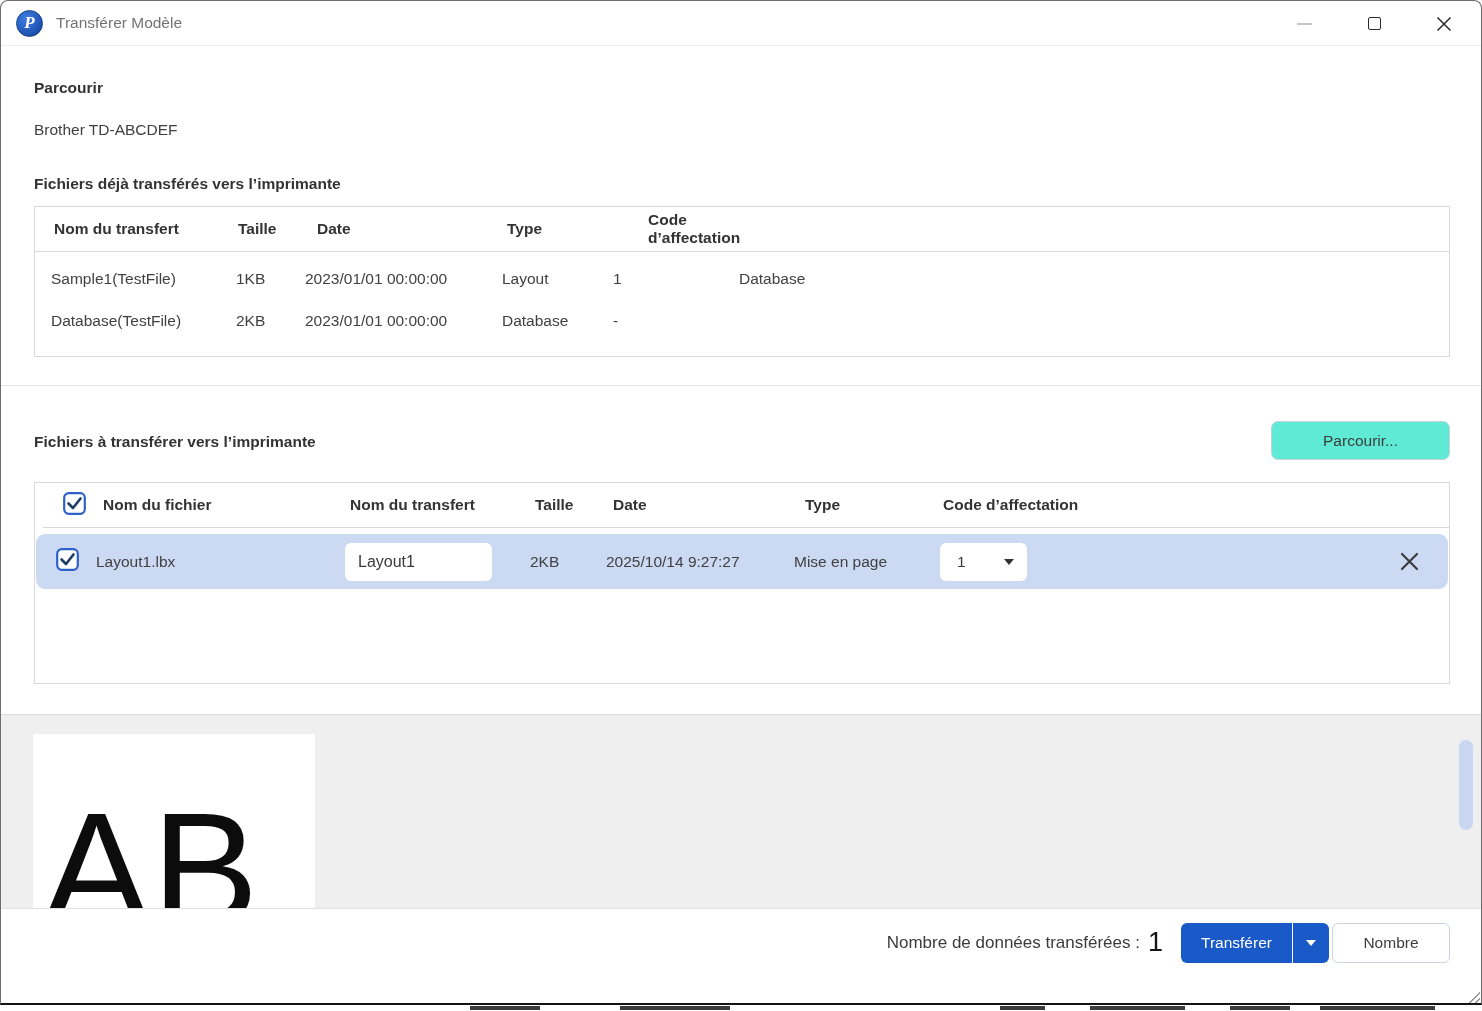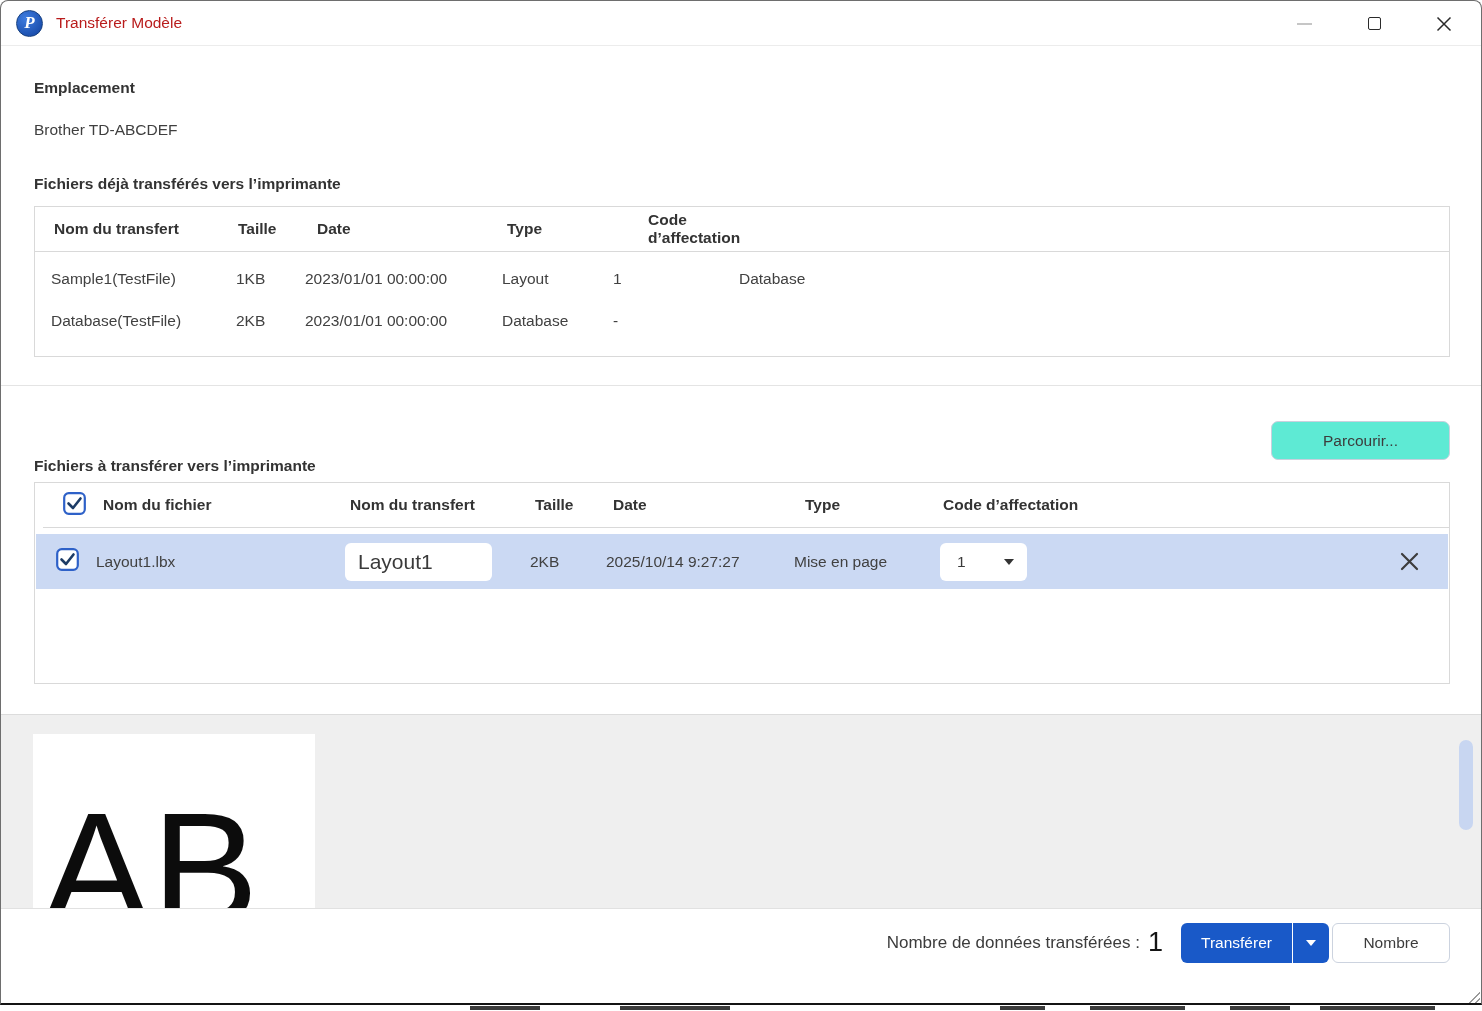--- a/index.html
+++ b/index.html
@@ -12,21 +12,21 @@
             border-radius:8px 8px 0 0; background:#fff; overflow:hidden; }
 
   
   .titlebar { position:absolute; left:0; top:0; width:100%; height:45px;
               border-bottom:1px solid #ececec; display:flex; align-items:center; }
   .app-icon { width:27px; height:27px; border-radius:50%; margin-left:15px;
               background:radial-gradient(circle at 35% 30%, #3f7de0, #1b4fae 75%);
               border:1px solid #17407f; color:#fff; display:flex; align-items:center;
               justify-content:center; font-family:"Liberation Serif", serif;
               font-style:italic; font-weight:700; font-size:17px; }
-  .win-title { margin-left:13px; font-size:15.5px; color:#b91c1c; }
+  .win-title { margin-left:13px; font-size:15.5px; color:#737373; }
   .wc { position:absolute; top:0; height:45px; width:46px; display:flex;
         align-items:center; justify-content:center; }
   .wc.min { right:154px; } .wc.max { right:84px; } .wc.close { right:14px; }
   .dash { width:15px; height:2px; background:#c6c6c6; }
   .sq { width:13px; height:13px; border:1.5px solid #2b2b2b; border-radius:2px; }
 
   
   .h-label { position:absolute; left:33px; font-size:15.5px; font-weight:700; color:#333; }
   .printer-name { position:absolute; left:33px; top:120px; font-size:15.5px; color:#3f3f3f; }
   .divider { position:absolute; left:0; top:384px; width:100%; height:1px; background:#e4e4e4; }
@@ -52,25 +52,25 @@
   .t2 { position:absolute; left:33px; top:481px; width:1416px; height:202px;
         border:1px solid var(--border); overflow:hidden;padding-left:8px; }
   .t2grid { display:grid; grid-template-columns:52px 245px 185px 80px 190px 140px 185px 1fr;
             align-items:center; font-size:15.5px; }
   .t2head { height:45px; border-bottom:1px solid var(--border); font-weight:700; color:#333; }
   .t2head .cb { padding-left:20px; } .t2head .hf{padding-left:8px} .t2head .ht{padding-left:10px}
   .t2head .hs{padding-left:10px} .t2head .hd{padding-left:8px} .t2head .hy{padding-left:10px}
   .t2head .hc{padding-left:8px} .t2head .hl{padding-left:10px}
 
   .sel-row { position:absolute; left:1px; right:1px; top:51px; height:55px;
-             background:var(--sel); color:#414141; }
+             background:var(--sel); color:#414141;border-radius:9px; }
   .sel-row .cb { padding-left:20px; }
   .sel-row .fname { padding-left:8px; }
   .name-input { margin-left:12px; width:147px; height:38px; border:none; border-radius:6px;
-                background:#fff; font-size:21px; font-family:inherit; color:#3a3a3a;
+                background:#fff; font-size:16px; font-family:inherit; color:#3a3a3a;
                 padding:0 13px; outline:none; }
   .sel-row .size { padding-left:12px; } .sel-row .date { padding-left:8px; }
   .sel-row .type { padding-left:6px; }
   .key-select { margin-left:12px; width:87px; height:38px; border-radius:6px; background:#fff;
                 display:flex; align-items:center; justify-content:space-between;
                 padding:0 13px 0 17px; color:#3a3a3a; cursor:pointer; }
   .caret-dn { width:0; height:0; border-left:5px solid transparent;
               border-right:5px solid transparent; border-top:6px solid #333; }
   .remove-x { position:absolute; right:26px; top:50%; transform:translateY(-50%);
               width:26px; height:26px; display:flex; align-items:center;
@@ -127,21 +127,21 @@
     <div class="wc max">
         <div class="sq"></div>
       </div>
     <div class="wc close">
       <svg width="16" height="16" viewBox="0 0 16 16">
         <path d="M1.5 1.5 L14.5 14.5 M14.5 1.5 L1.5 14.5" stroke="#2b2b2b" stroke-width="1.5" fill="none"></path>
       </svg>
     </div>
   </div>
 
-  <div class="h-label" style="top:78px">Emplacement</div>
+  <div class="h-label" style="top:78px">Parcourir</div>
   <div class="printer-name">Brother TD-ABCDEF</div>
 
   <div class="h-label" style="top:174px">Fichiers déjà transférés vers l’imprimante</div>
   <div class="t1">
     <div class="t1row t1head">
       <div class="c1">Nom du transfert</div>
       <div class="c2">Taille</div>
       <div class="c3">Date</div>
       <div class="c4">Type</div>
       <div class="c5">Code d’affectation</div>
@@ -161,21 +161,21 @@
         <div class="c3">2023/01/01 00:00:00</div>
         <div class="c4">Database</div>
         <div class="c5">-</div>
         <div class="c6"></div>
       </div>
     </div>
   </div>
 
   <div class="divider"></div>
 
-  <div class="h-label" style="top:456px">Fichiers à transférer vers l’imprimante</div>
+  <div class="h-label" style="top:432px">Fichiers à transférer vers l’imprimante</div>
   <button class="browse-btn">Parcourir...</button>
 
   <div class="t2">
     <div class="t2grid t2head">
       <div class="cb">
         <svg width="23" height="23" viewBox="0 0 23 23">
           <rect x="1.2" y="1.2" width="20.6" height="20.6" rx="4.5" fill="#fff" stroke="#2e61c8" stroke-width="2.2"></rect>
           <path d="M5.5 11.5 L10 16 L17.5 6.5" fill="none" stroke="#1d3c66" stroke-width="2.6" stroke-linecap="round" stroke-linejoin="round"></path>
         </svg>
       </div>

